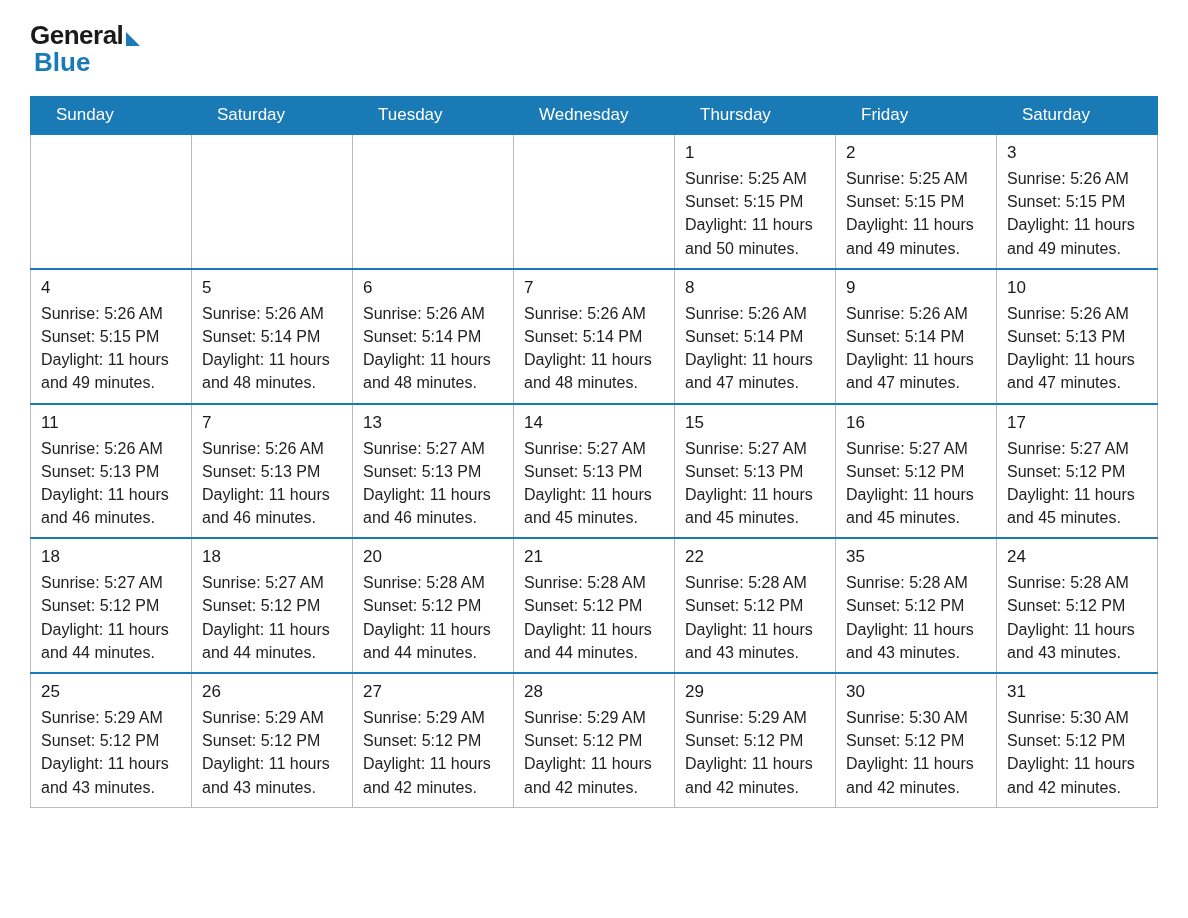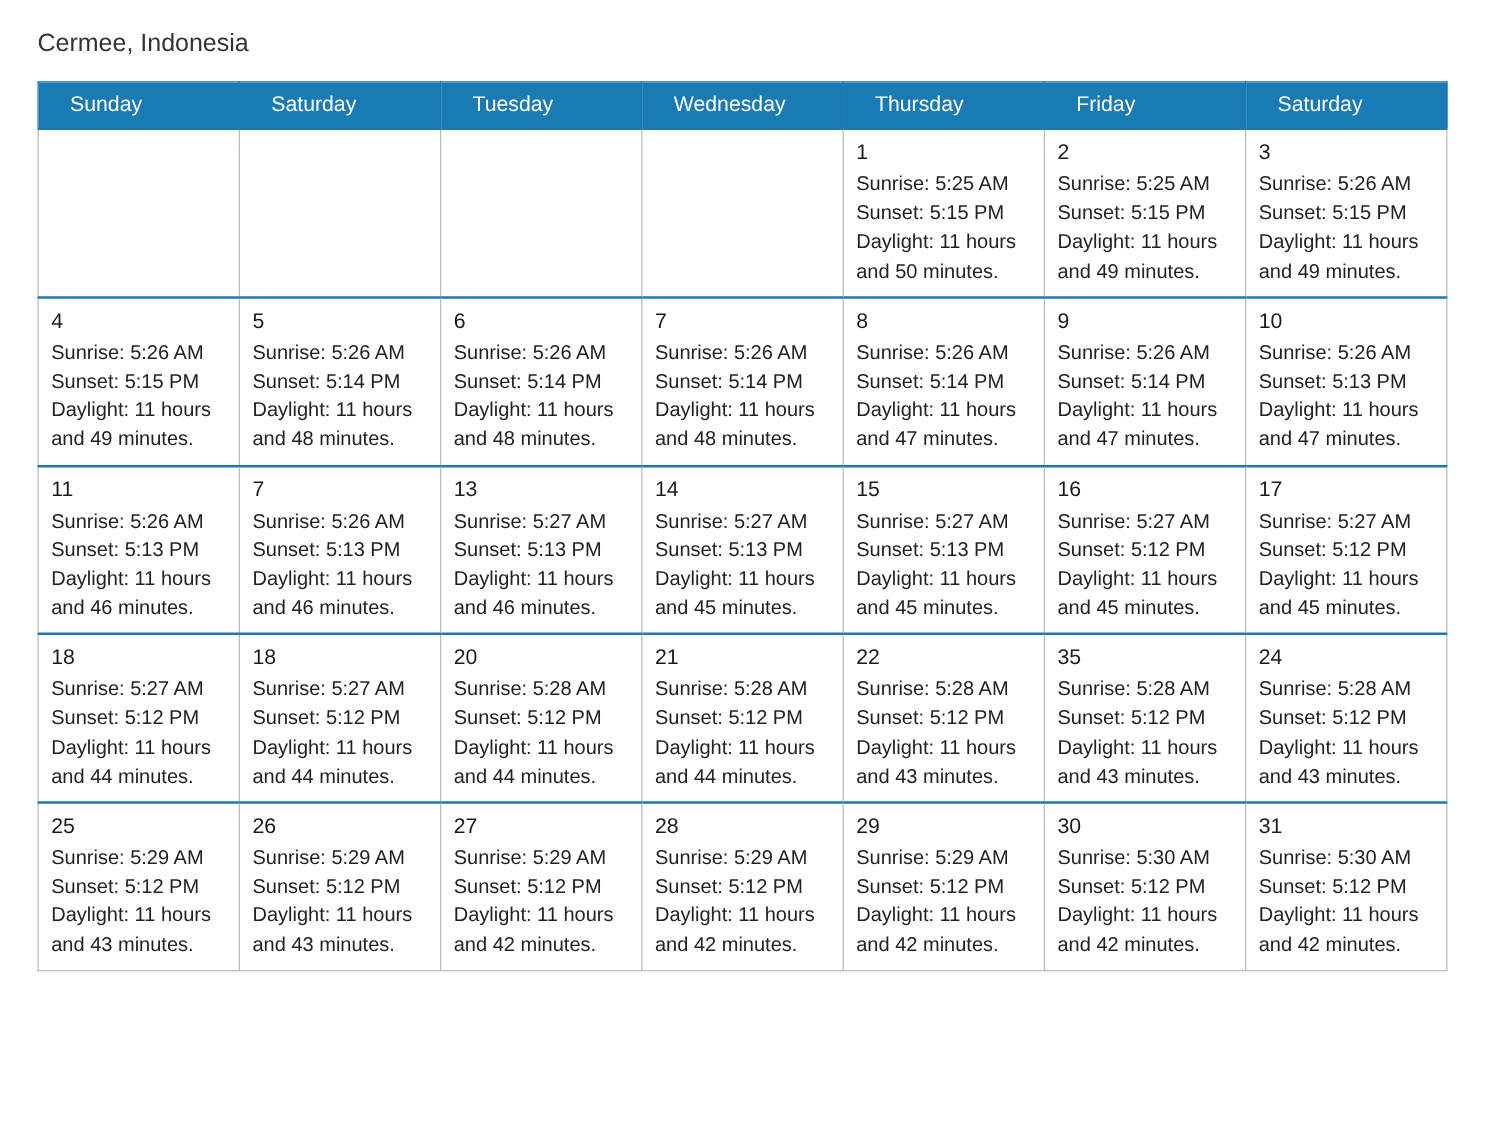--- a/index.html
+++ b/index.html
@@ -101,22 +101,28 @@
       background: #fff;
     }
     .week-row td {
       border-top: 2px solid #1a7ab5;
     }
   </style>
 </head>
 <body>
 
 <div class="header">
+  <div class="logo">
+    <div class="logo-top">
+      <span class="logo-general">General</span>
+      <div class="logo-arrow"></div>
+    </div>
+    <span class="logo-blue">Blue</span>
+  </div>
   <div class="title-block">
-    <div class="location">Cermee, Indonesia</div>
   </div>
 </div>
 
 <table class="calendar">
   <thead>
     <tr>
     <th>Sunday</th>
         <th>Saturday</th>
         <th>Tuesday</th>
         <th>Wednesday</th>

